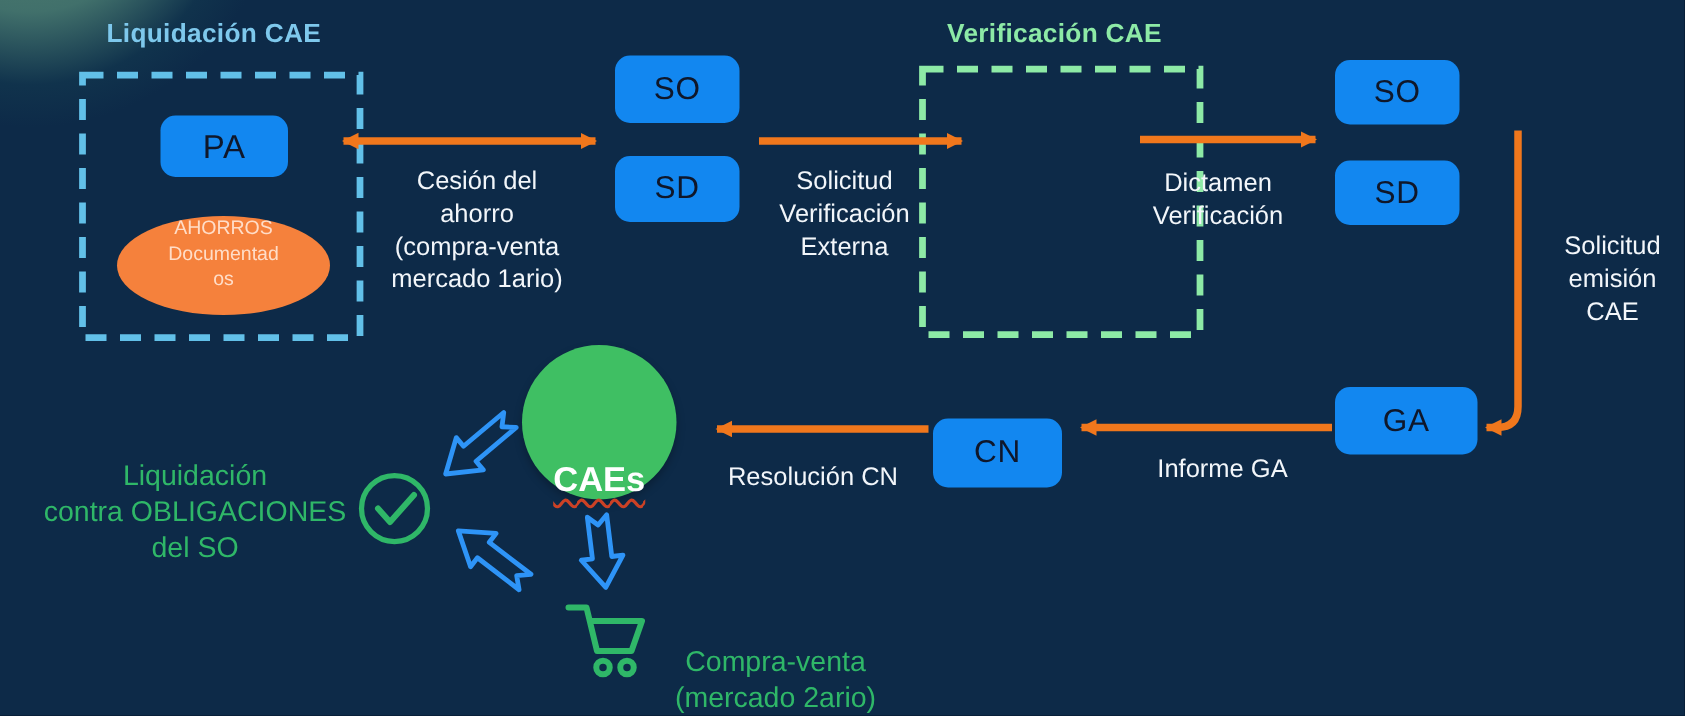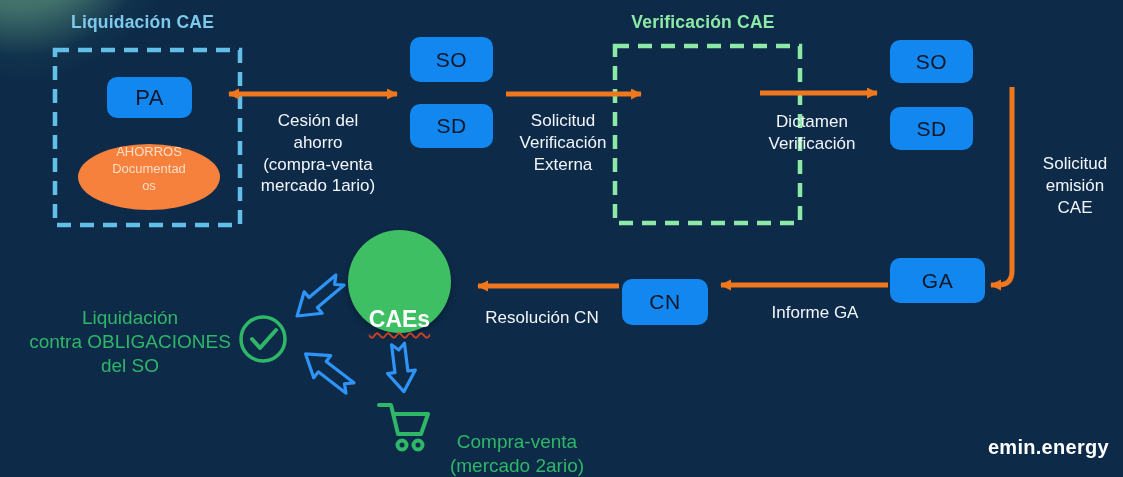--- a/index.html
+++ b/index.html
@@ -135,15 +135,14 @@
 CAE</div>
   <div class="abs flow-label" style="left:745px;top:302px;width:140px;">Informe GA</div>
   <div class="abs flow-label" style="left:472px;top:307px;width:140px;">Resolución CN</div>
 
   <div class="abs green-label" style="left:28px;top:306px;width:204px;">Liquidación
 contra OBLIGACIONES
 del SO</div>
   <div class="abs green-label" style="left:443px;top:410px;width:148px;margin-top:20px;">Compra-venta
 (mercado 2ario)</div>
 
-  <div class="abs" id="logo">emin.energy</div>
 
 </div>
 
 </body></html>

